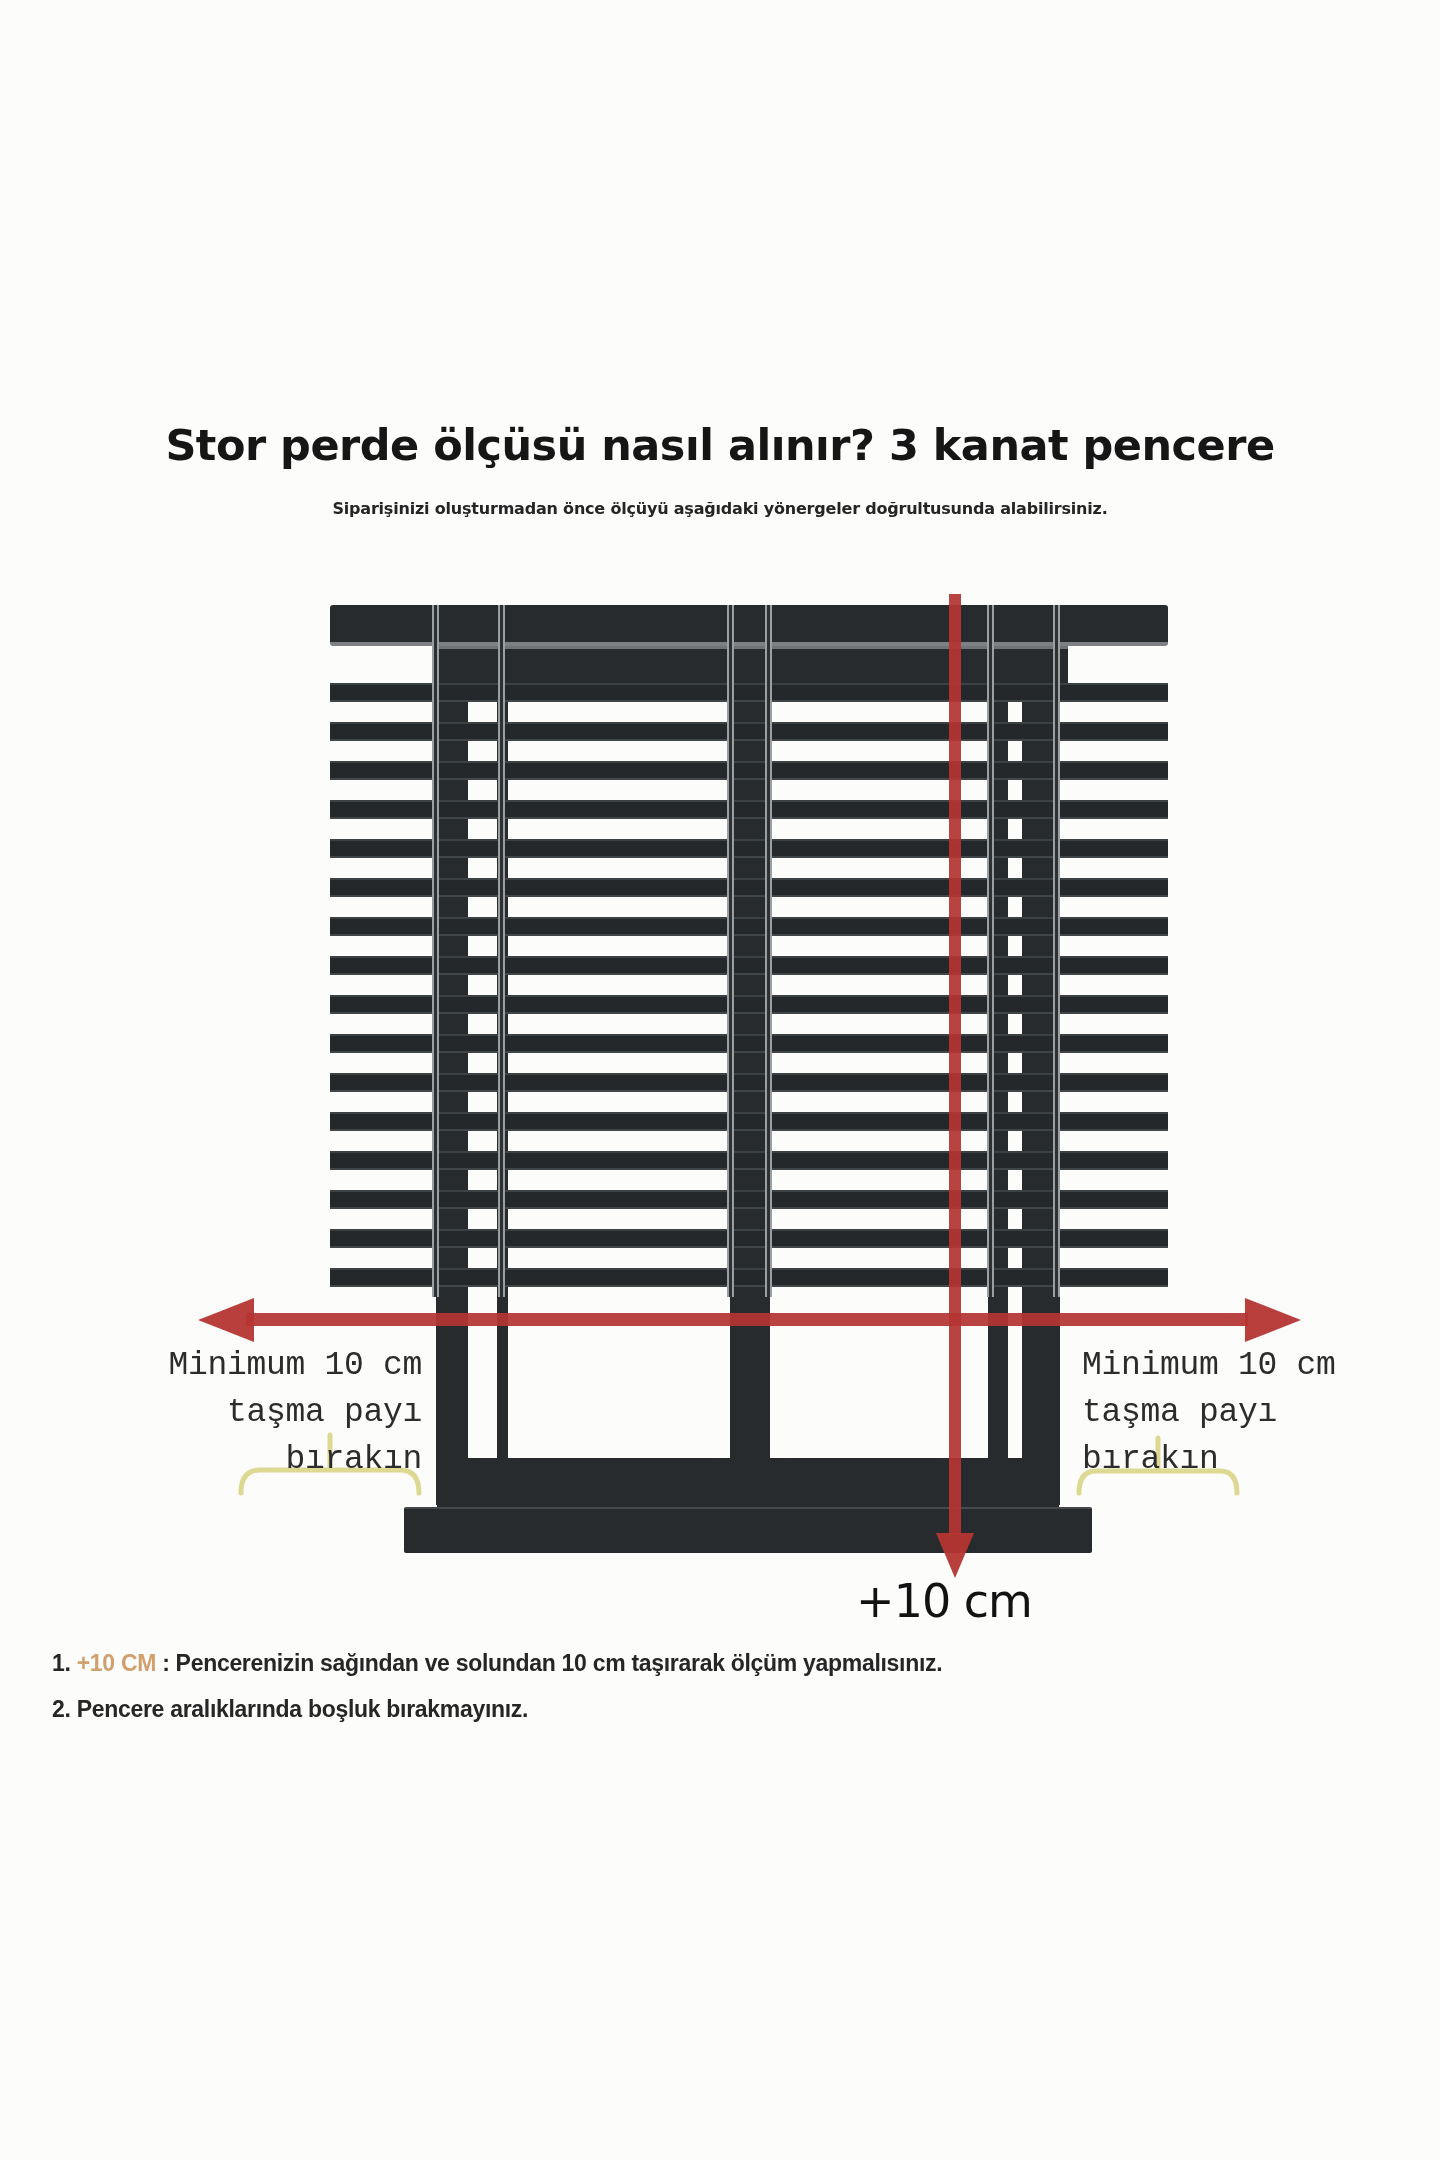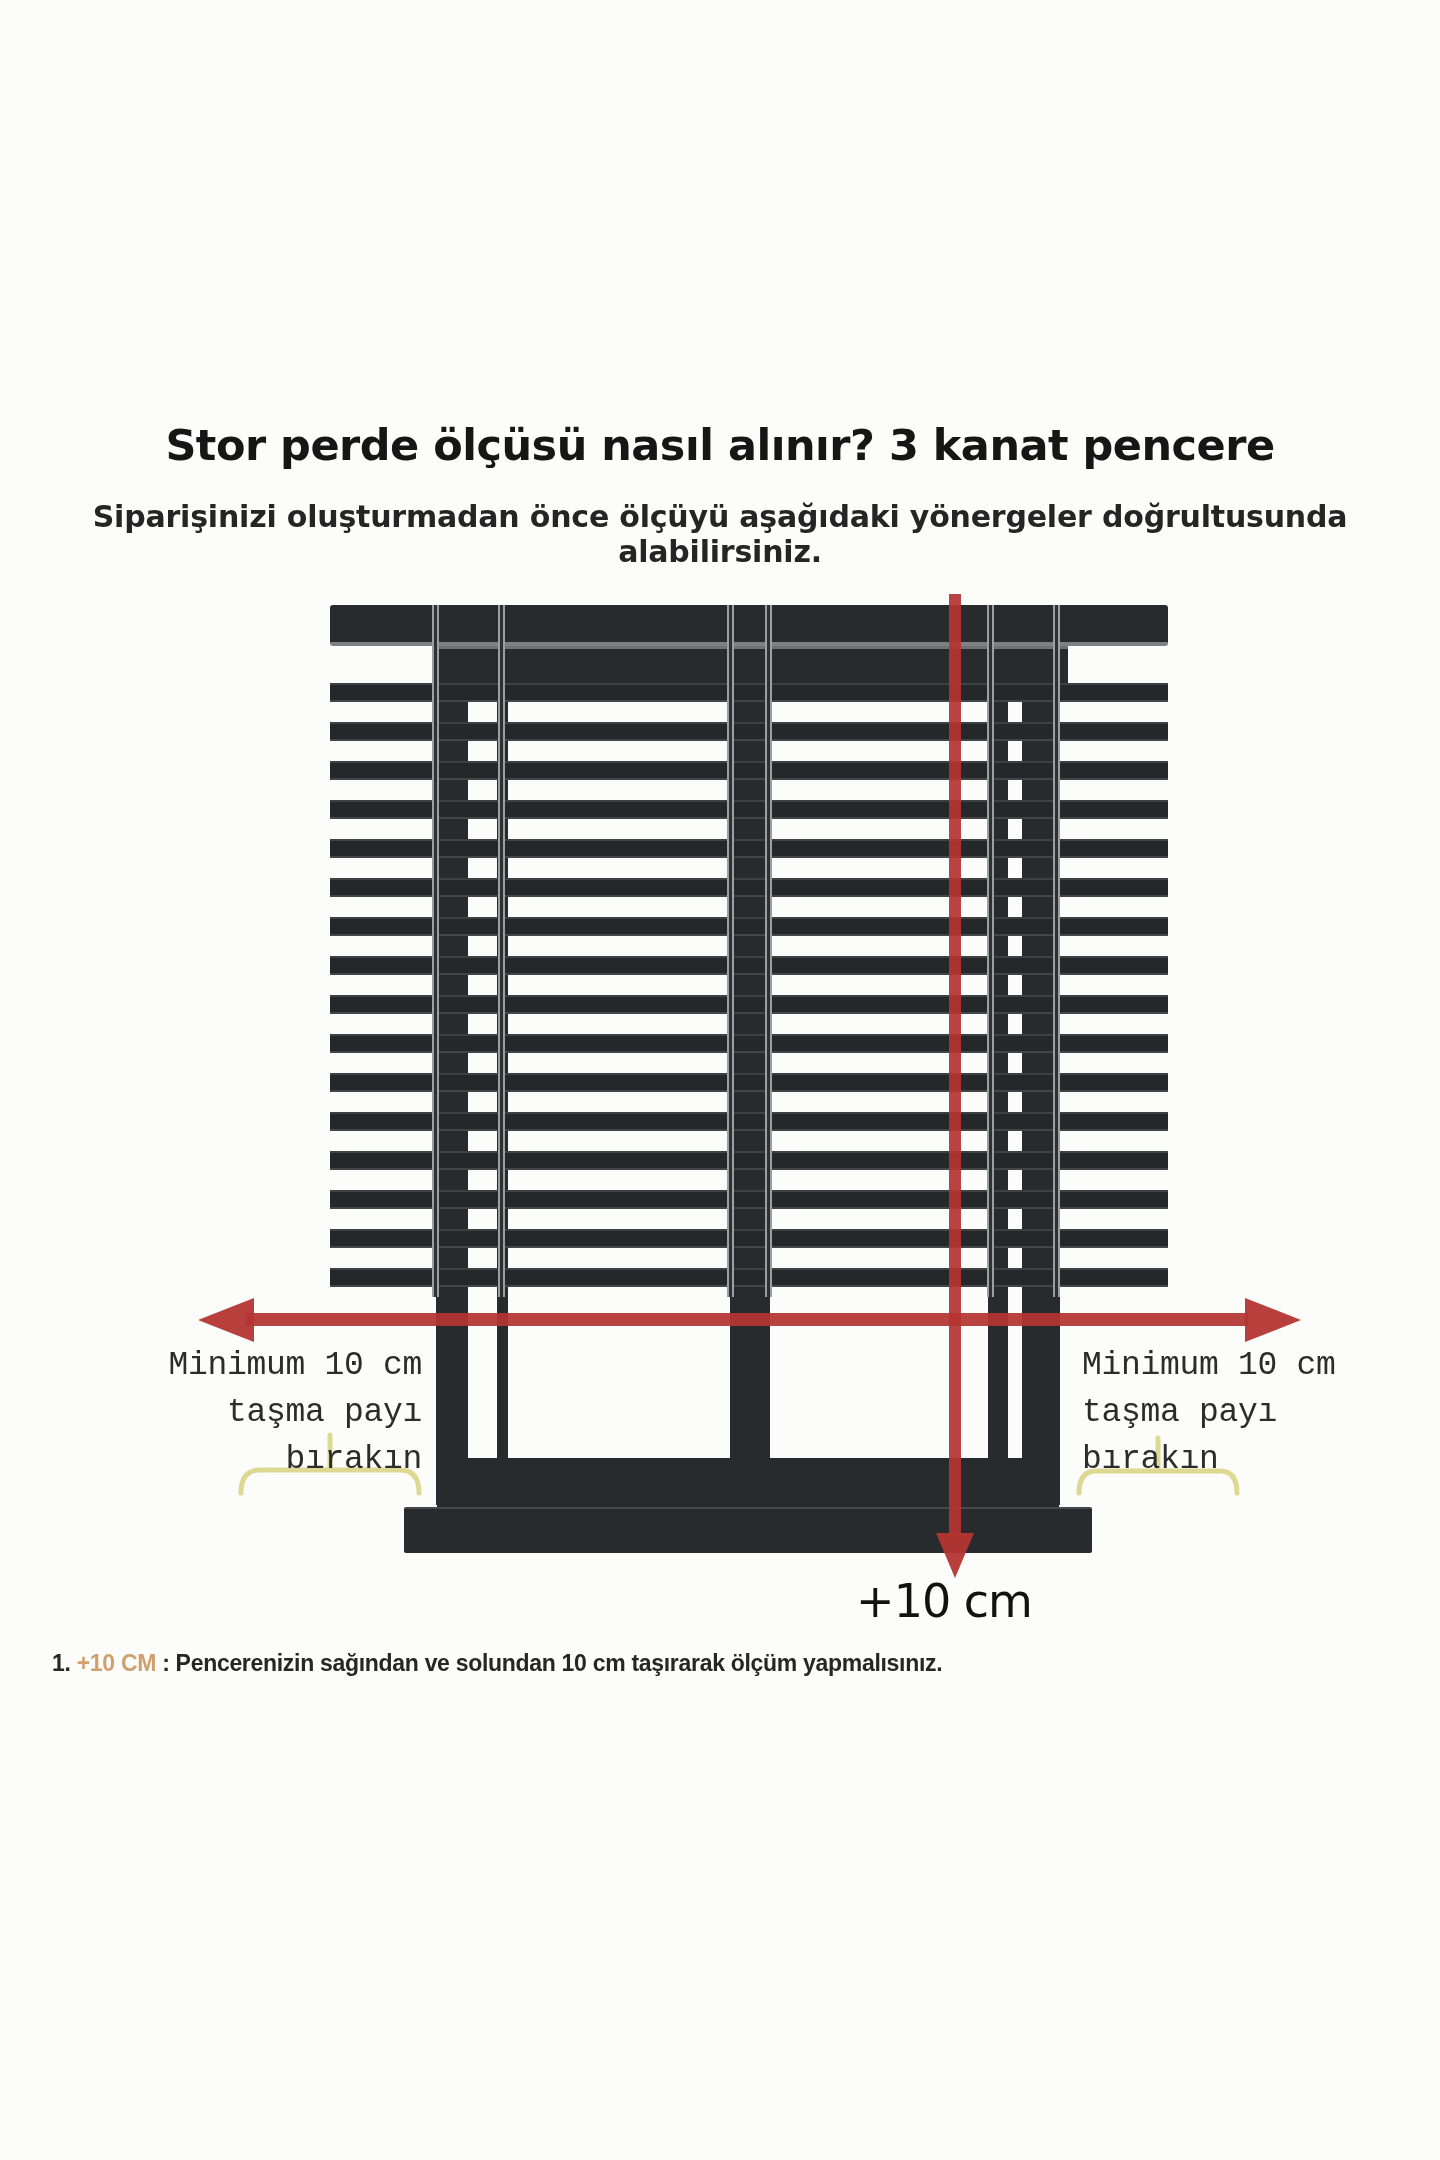--- a/index.html
+++ b/index.html
@@ -16,21 +16,21 @@
   }
   .abs{position:absolute;}
 
   
   .title{
     left:0;top:420px;width:1440px;text-align:center;
     font-size:43px;font-weight:600;color:#161616;letter-spacing:-0.5px;
   }
   .subtitle{
     left:0;top:499px;width:1440px;text-align:center;
-    font-size:30px;font-weight:700;color:#252525;letter-spacing:-0.2px;
+    font-size:16px;font-weight:700;color:#252525;letter-spacing:-0.2px;
   }
 
   
   .post{background:var(--frame);z-index:1;}
   .post-left   {left:436px;top:642px;width:32px;height:863px;}
   .post-lstile {left:497px;top:642px;width:11px;height:820px;}
   .post-center {left:730px;top:642px;width:40px;height:863px;}
   .post-rstile {left:988px;top:642px;width:20px;height:820px;}
   .post-right  {left:1022px;top:642px;width:38px;height:863px;}
 
@@ -154,15 +154,16 @@
   </div>
   <div class="abs label label-right">
     <div>Minimum 10 cm</div>
     <div>taşma payı bırakın</div>
   </div>
 
   <div class="abs plus10">+10 cm</div>
 
   <div class="abs footer">
     <div><span>1.</span> <span class="accent">+10 CM</span><span> : Pencerenizin sağından ve solundan 10 cm taşırarak ölçüm yapmalısınız.</span></div>
+    <div><span>2.</span><span> Pencere aralıklarında boşluk bırakmayınız.</span></div>
   </div>
 
 </div>
 
 </body></html>

